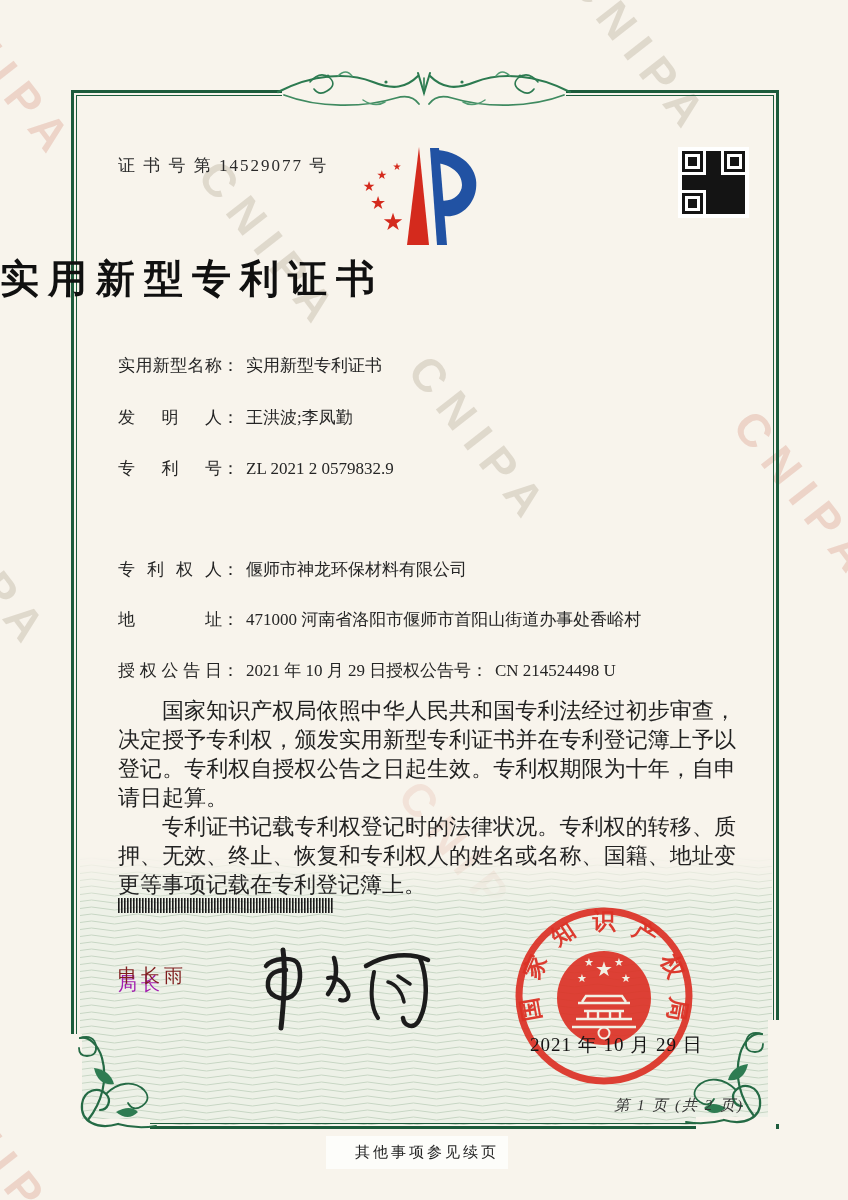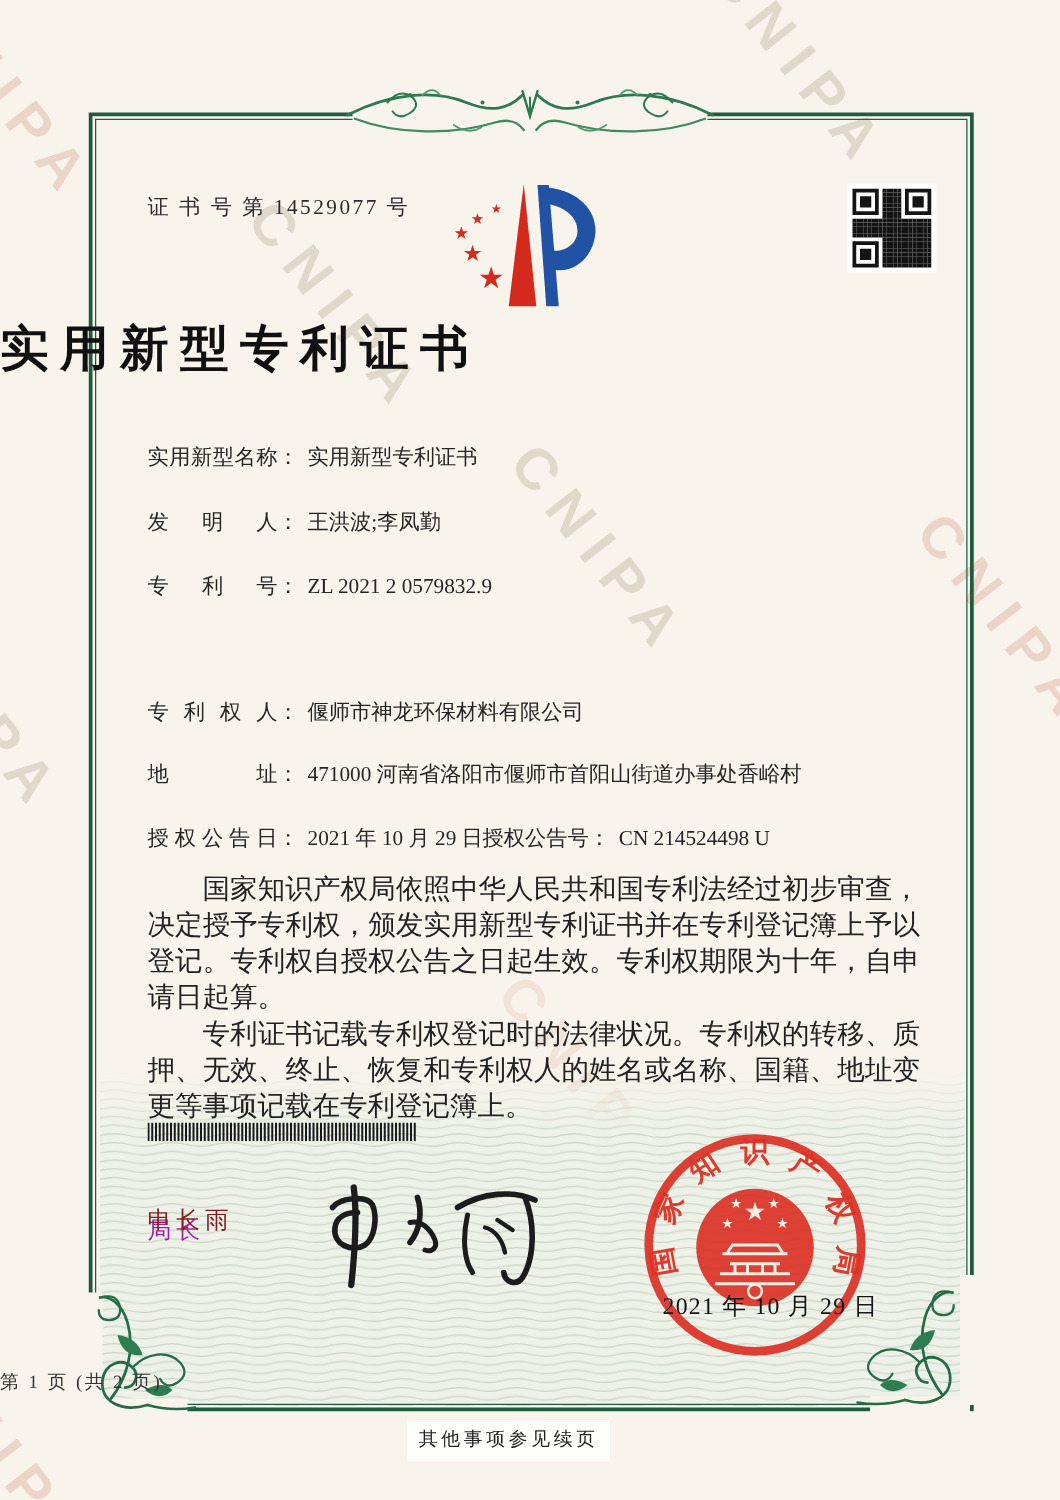--- a/index.html
+++ b/index.html
@@ -50,24 +50,24 @@
   .officer-title{position:absolute;left:118px;top:971px;font-size:19px;color:#a21caf;
          font-family:"Liberation Sans","DejaVu Sans",sans-serif;letter-spacing:4px;}
   .officer-name{position:absolute;left:118px;top:963px;font-size:19px;color:#7f1d1d;
          font-family:"Liberation Sans","DejaVu Sans",sans-serif;letter-spacing:4px;}
   .signature{position:absolute;left:238px;top:932px;width:208px;height:106px;}
 
   .seal{position:absolute;left:512px;top:904px;width:184px;height:184px;z-index:5;}
   .seal-date{position:absolute;left:530px;top:1032px;font-size:19px;letter-spacing:1px;
          color:#141414;z-index:6;white-space:nowrap;}
 
-  .page-info{position:absolute;left:0;top:1096px;width:744px;text-align:left;
-         font-size:15px;letter-spacing:2px;color:#333;}
+  .page-info{position:absolute;left:0;top:1096px;width:744px;text-align:right;
+         font-size:15px;letter-spacing:2px;color:#333;font-style:italic;}
   .note-box{position:absolute;left:326px;top:1136px;width:162px;height:33px;line-height:33px;
-         background:#fdfdfa;text-align:center;font-size:15px;letter-spacing:3px;color:#222;z-index:6;}
+         background:#fdfdfa;text-align:center;font-size:15px;letter-spacing:3px;color:#222;z-index:6;padding-left:20px;}
 </style>
 </head>
 <body>
 
 <div class="page">
 
   <span class="wm pink" style="left:-35px;top:-20px">CNIPA</span>
   <span class="wm grey" style="left:230px;top:150px">CNIPA</span>
   <span class="wm grey" style="left:600px;top:-45px">CNIPA</span>
   <span class="wm grey" style="left:440px;top:345px">CNIPA</span>

